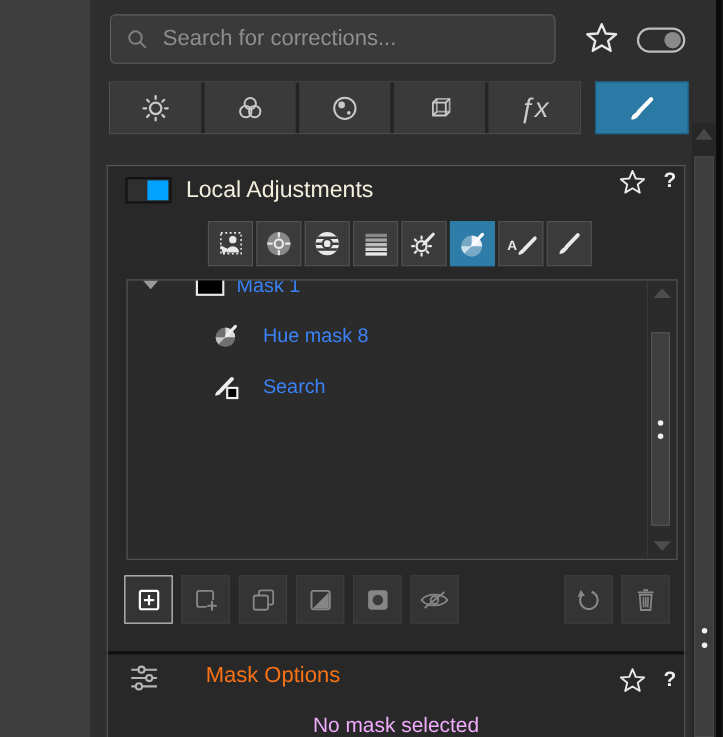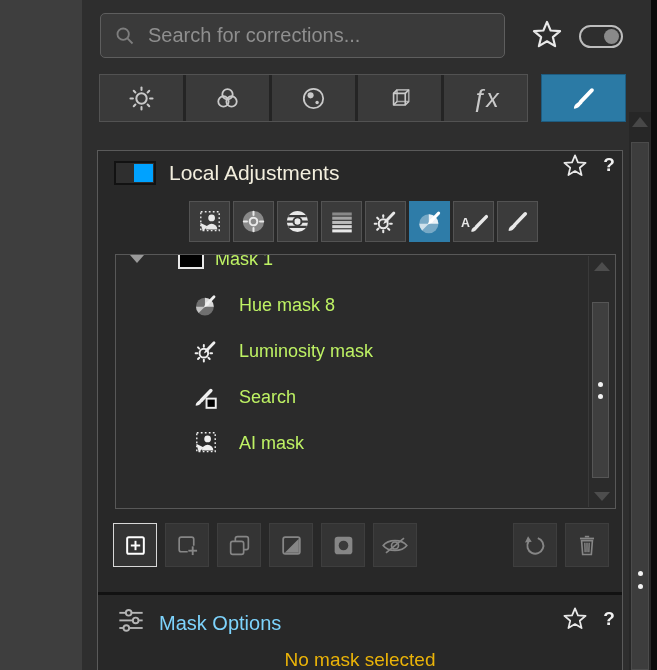--- a/index.html
+++ b/index.html
@@ -46,21 +46,21 @@
   
   #mask-tools{position:absolute;left:91px;top:50px;display:flex;gap:3px;}
   .mtool{width:41px;height:41px;box-sizing:border-box;background:#3b3b3b;border:1px solid #535353;
     display:flex;align-items:center;justify-content:center;color:#e8e8e8;}
   .mtool.active{background:#2e7ca8;border-color:#2e7ca8;color:#fff;}
 
   
   #mask-list{position:absolute;left:17px;top:103px;width:501px;height:255px;background:#2b2b2b;
     border:1px solid #585858;box-sizing:border-box;overflow:hidden;}
   #mask-list-content{margin-top:-19px;}
-  .mrow{height:46px;display:flex;align-items:center;color:#bef264;font-size:18px;position:relative;}
+  .mrow{height:46px;display:flex;align-items:center;color:#3b82f6;font-size:18px;position:relative;}
   .mrow .tri{position:absolute;left:14px;width:0;height:0;border-left:7px solid transparent;
     border-right:7px solid transparent;border-top:8px solid #9a9a9a;}
   .mrow .thumb{position:absolute;left:62px;width:26px;height:19px;background:#000;border:2px solid #e8e8e8;box-sizing:border-box;}
   .mrow .glabel{position:absolute;left:99px;}
   .mrow .ricon{position:absolute;left:77px;width:26px;height:26px;color:#efefef;}
   .mrow .rlabel{position:absolute;left:123px;}
 
   
   #list-scroll{position:absolute;right:1px;top:1px;width:25px;height:251px;background:#2b2b2b;border-left:1px solid #3a3a3a;}
   .sarrow{position:absolute;left:5px;width:0;height:0;border-left:8px solid transparent;border-right:8px solid transparent;}
@@ -72,24 +72,24 @@
 
   
   #mask-toolbar{position:absolute;left:15px;top:372px;width:496px;display:flex;gap:8px;}
   .tbtn{width:44px;height:44px;box-sizing:border-box;background:#343434;border:1px solid #3e3e3e;
     display:flex;align-items:center;justify-content:center;color:#868686;}
   .tbtn.primary{border:1px solid #d8d8d8;color:#ffffff;}
   #tb-reset{margin-left:auto;}
 
   
   #sep{position:absolute;left:0;top:441px;width:100%;height:3px;background:#121212;}
-  #mask-options-header{position:absolute;left:0;top:452px;width:100%;height:32px;display:flex;align-items:flex-end;color:#7dd3fc;}
+  #mask-options-header{position:absolute;left:0;top:452px;width:100%;height:32px;display:flex;align-items:flex-start;color:#f97316;gap:28px;}
   #mo-icon{margin-left:18px;color:#b5b5b5;}
   #mo-title{margin-left:13px;font-size:20px;}
-  #empty-msg{position:absolute;left:0;top:498px;width:100%;text-align:center;color:#eab308;font-size:19px;}
+  #empty-msg{position:absolute;left:0;top:498px;width:100%;text-align:center;color:#f0abfc;font-size:19px;}
 
   
   #outer-scroll{left:629px;top:112px;width:22px;height:558px;background:#272727;}
   #outer-scroll .up{top:5px;left:3px;border-bottom:10px solid #484848;}
   #outer-thumb{position:absolute;left:2px;top:30px;width:18px;height:528px;background:#3d3d3d;border:1px solid #4b4b4b;box-sizing:border-box;}
   #outer-grip{position:absolute;left:0;top:428px;width:100%;display:flex;flex-direction:column;align-items:center;gap:8px;}
 
   svg{display:block;}
 </style>
 </head>
@@ -384,35 +384,23 @@
         <div class="glabel">Mask 1</div>
       </div>
       <div class="mrow">
         <svg class="ricon">
             <use href="#s-hue"></use>
           </svg>
         <div class="rlabel">Hue mask 8</div>
       </div>
       <div class="mrow">
         <svg class="ricon">
-            <use href="#s-lum"></use>
-          </svg>
-        <div class="rlabel">Luminosity mask</div>
-      </div>
-      <div class="mrow">
-        <svg class="ricon">
             <use href="#s-brushsq"></use>
           </svg>
         <div class="rlabel">Search</div>
-      </div>
-      <div class="mrow">
-        <svg class="ricon">
-            <use href="#s-ai"></use>
-          </svg>
-        <div class="rlabel">AI mask</div>
       </div>
     </div>
     <div id="list-scroll">
       <div class="sarrow up"></div>
       <div id="list-thumb">
         <div class="grip-dot"></div>
         <div class="grip-dot"></div>
       </div>
       <div class="sarrow down"></div>
     </div>

